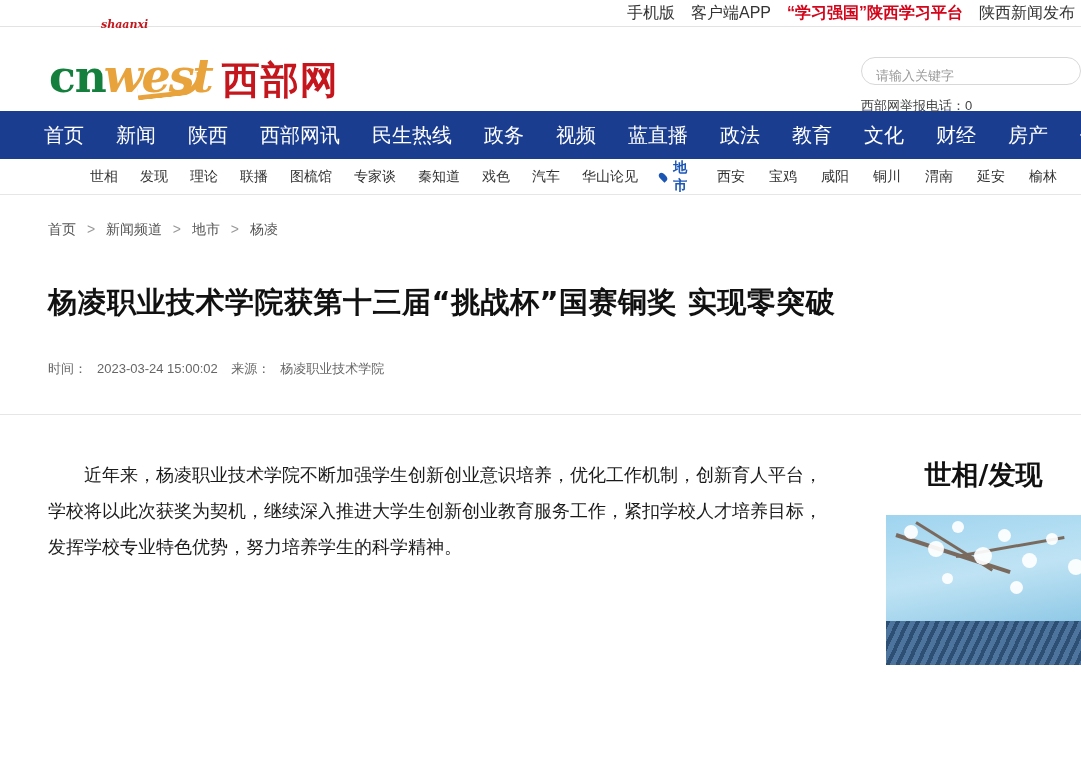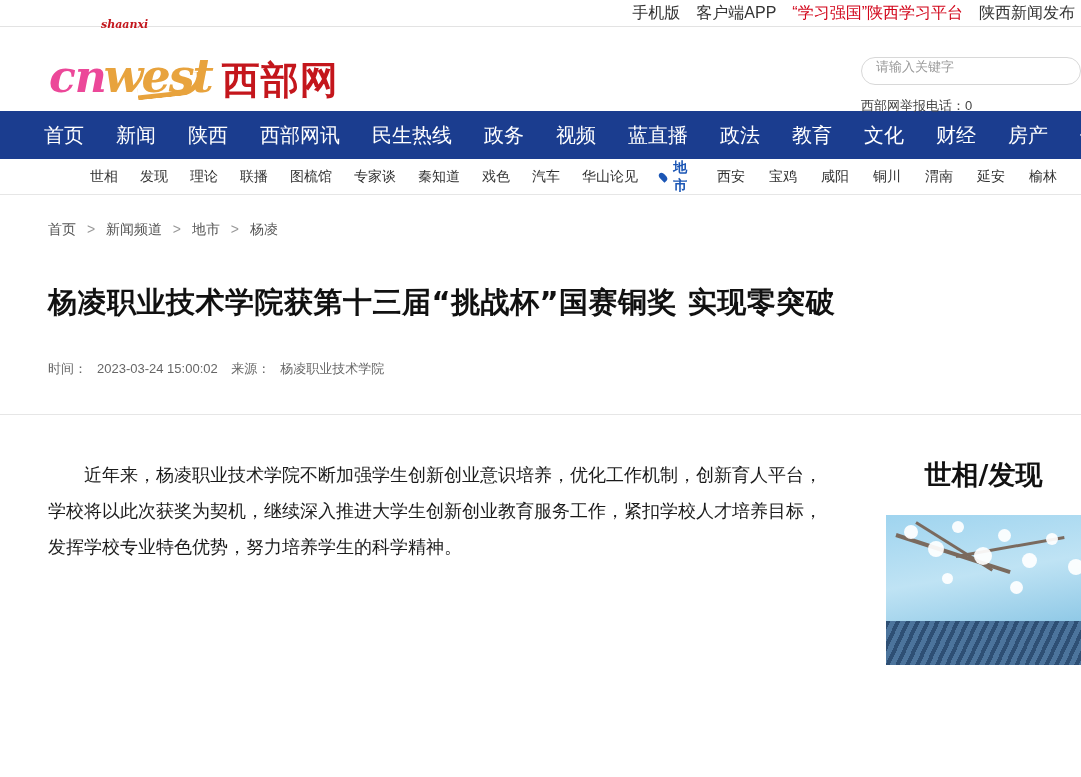--- a/index.html
+++ b/index.html
@@ -17,21 +17,21 @@
     height: 26px;
     display: flex;
     align-items: center;
     justify-content: flex-end;
     padding-right: 6px;
     font-size: 16px;
     color: #333;
     background: #fff;
   }
   .topbar a { color: #333; text-decoration: none; margin-left: 16px; white-space: nowrap; }
-  .topbar a.red { color: #d2051a; font-weight: normal; }
+  .topbar a.red { color: #d2051a; font-weight: bold; }
   .topbar-divider { height: 1px; background: #e3e3e3; }
 
   
   .logoband {
     position: relative;
     height: 84px;
     background: #fff;
     border-bottom: 0;
   }
   .logo {
@@ -41,22 +41,21 @@
     display: flex;
     align-items: flex-end;
     height: 60px;
     user-select: none;
     justify-content: space-between;
   }
   .logo-cn {
     font-family: "DejaVu Serif", "Liberation Serif", serif;
     font-size: 44px;
     font-weight: bold;
-    font-style: italic;
-    color: #ec4899;
+    color: #15803d;
     line-height: 1;
     letter-spacing: -1px;
     margin-top: 22px;
   }
   .logo-west {
     font-family: "DejaVu Serif", "Liberation Serif", serif;
     font-size: 46px;
     font-weight: bold;
     font-style: italic;
     color: #e8a33d;
@@ -102,21 +101,21 @@
     position: absolute;
     right: 0px;
     top: 30px;
     width: 220px;
   }
   .search-box {
     height: 28px;
     border: 1px solid #d8d8d8;
     border-radius: 14px;
     display: flex;
-    align-items: flex-start;
+    align-items: flex-end;
     padding: 0 12px;
     background: #fff;
   }
   .search-box input {
     border: 0;
     outline: 0;
     flex: 1;
     font-size: 13px;
     color: #333;
     background: transparent;

